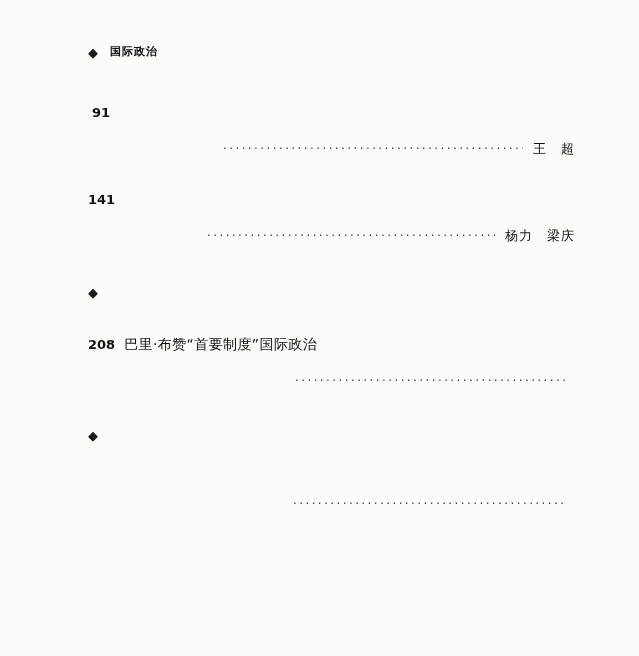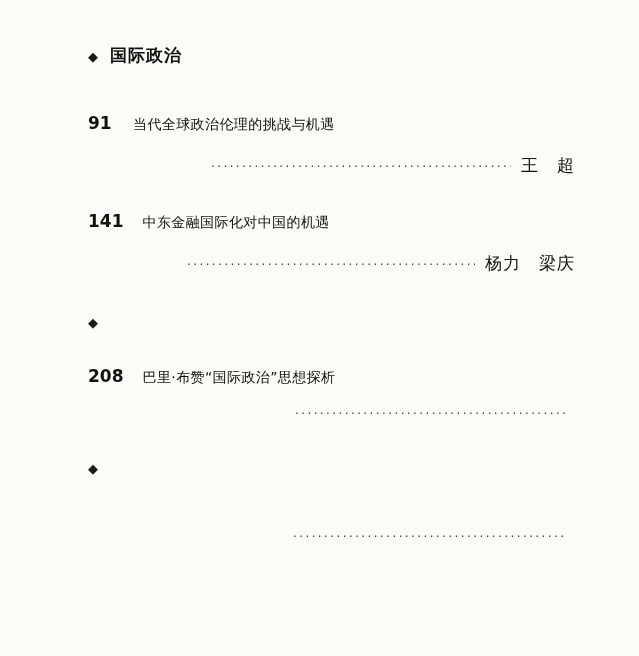--- a/index.html
+++ b/index.html
@@ -37,40 +37,40 @@
   }
   .section-bullet {
     font-size: 13px;
     line-height: 1;
     color: #1a1a1a;
     margin-right: 12px;
     position: relative;
     top: 1px;
   }
   .section-title {
-    font-size: 17px;
+    font-size: 11px;
     font-weight: bold;
     letter-spacing: 1px;
     color: #111111;
   }
   
   .entry {
     margin: 0;
   }
   .entry-line {
     display: flex;
     align-items: baseline;
   }
   .entry-page {
-    font-size: 17px;
+    font-size: 13px;
     font-weight: bold;
     color: #111111;
     min-width: 26px;
-    text-align: left;
-    margin-right: 19px;
+    text-align: center;
+    margin-right: 9px;
   }
   .entry-title {
     font-size: 14px;
     letter-spacing: 0.4px;
     color: #111111;
   }
   .entry-authors {
     display: flex;
     align-items: baseline;
     justify-content: flex-end;
@@ -79,21 +79,21 @@
   .dots {
     flex: 0 0 auto;
     font-size: 12px;
     letter-spacing: 2.4px;
     color: #3a3a3a;
     white-space: nowrap;
     overflow: hidden;
     margin-right: 10px;
   }
   .authors {
-    font-size: 17px;
+    font-size: 13px;
     letter-spacing: 1px;
     color: #111111;
     white-space: nowrap;
   }
   
   .sp-h1 { height: 46px; }
   .sp-h2 { height: 38px; }
   .sp-a  { height: 20px; }
   .sp-b  { height: 34px; }
   .sp-c  { height: 40px; }
@@ -107,55 +107,53 @@
     <div class="section">
       <span class="section-bullet">◆</span>
       <span class="section-title">国际政治</span>
     </div>
 
     <div class="sp-h1"></div>
 
     <div class="entry">
       <div class="entry-line">
         <span class="entry-page">91</span>
-        <span class="entry-title">当代全球政治伦理的挑战与机遇</span>
       </div>
       <div class="sp-a"></div>
       <div class="entry-authors">
         <span class="dots" style="width:300px;">······················································</span>
         <span class="authors">王　超</span>
       </div>
     </div>
 
     <div class="sp-b"></div>
 
     <div class="entry">
       <div class="entry-line">
         <span class="entry-page">141</span>
-        <span class="entry-title">中东金融国际化对中国的机遇</span>
       </div>
       <div class="sp-a"></div>
       <div class="entry-authors">
         <span class="dots" style="width:288px;">······················································</span>
         <span class="authors">杨力　梁庆</span>
       </div>
     </div>
 
     <div class="sp-c"></div>
 
     <div class="section">
       <span class="section-bullet">◆</span>
     </div>
 
     <div class="sp-h2"></div>
 
     <div class="entry">
       <div class="entry-line">
         <span class="entry-page">208</span>
-        <span class="entry-title">巴里·布赞“国际政治”思想探析</span>
+        <span class="entry-title">巴里·布赞“首要制度”国际政治</span>
       </div>
       <div class="sp-a"></div>
       <div class="entry-authors">
         <span class="dots" style="width:270px;">······················································</span>
       </div>
     </div>
 
     <div class="sp-c"></div>
 
     <div class="section">

